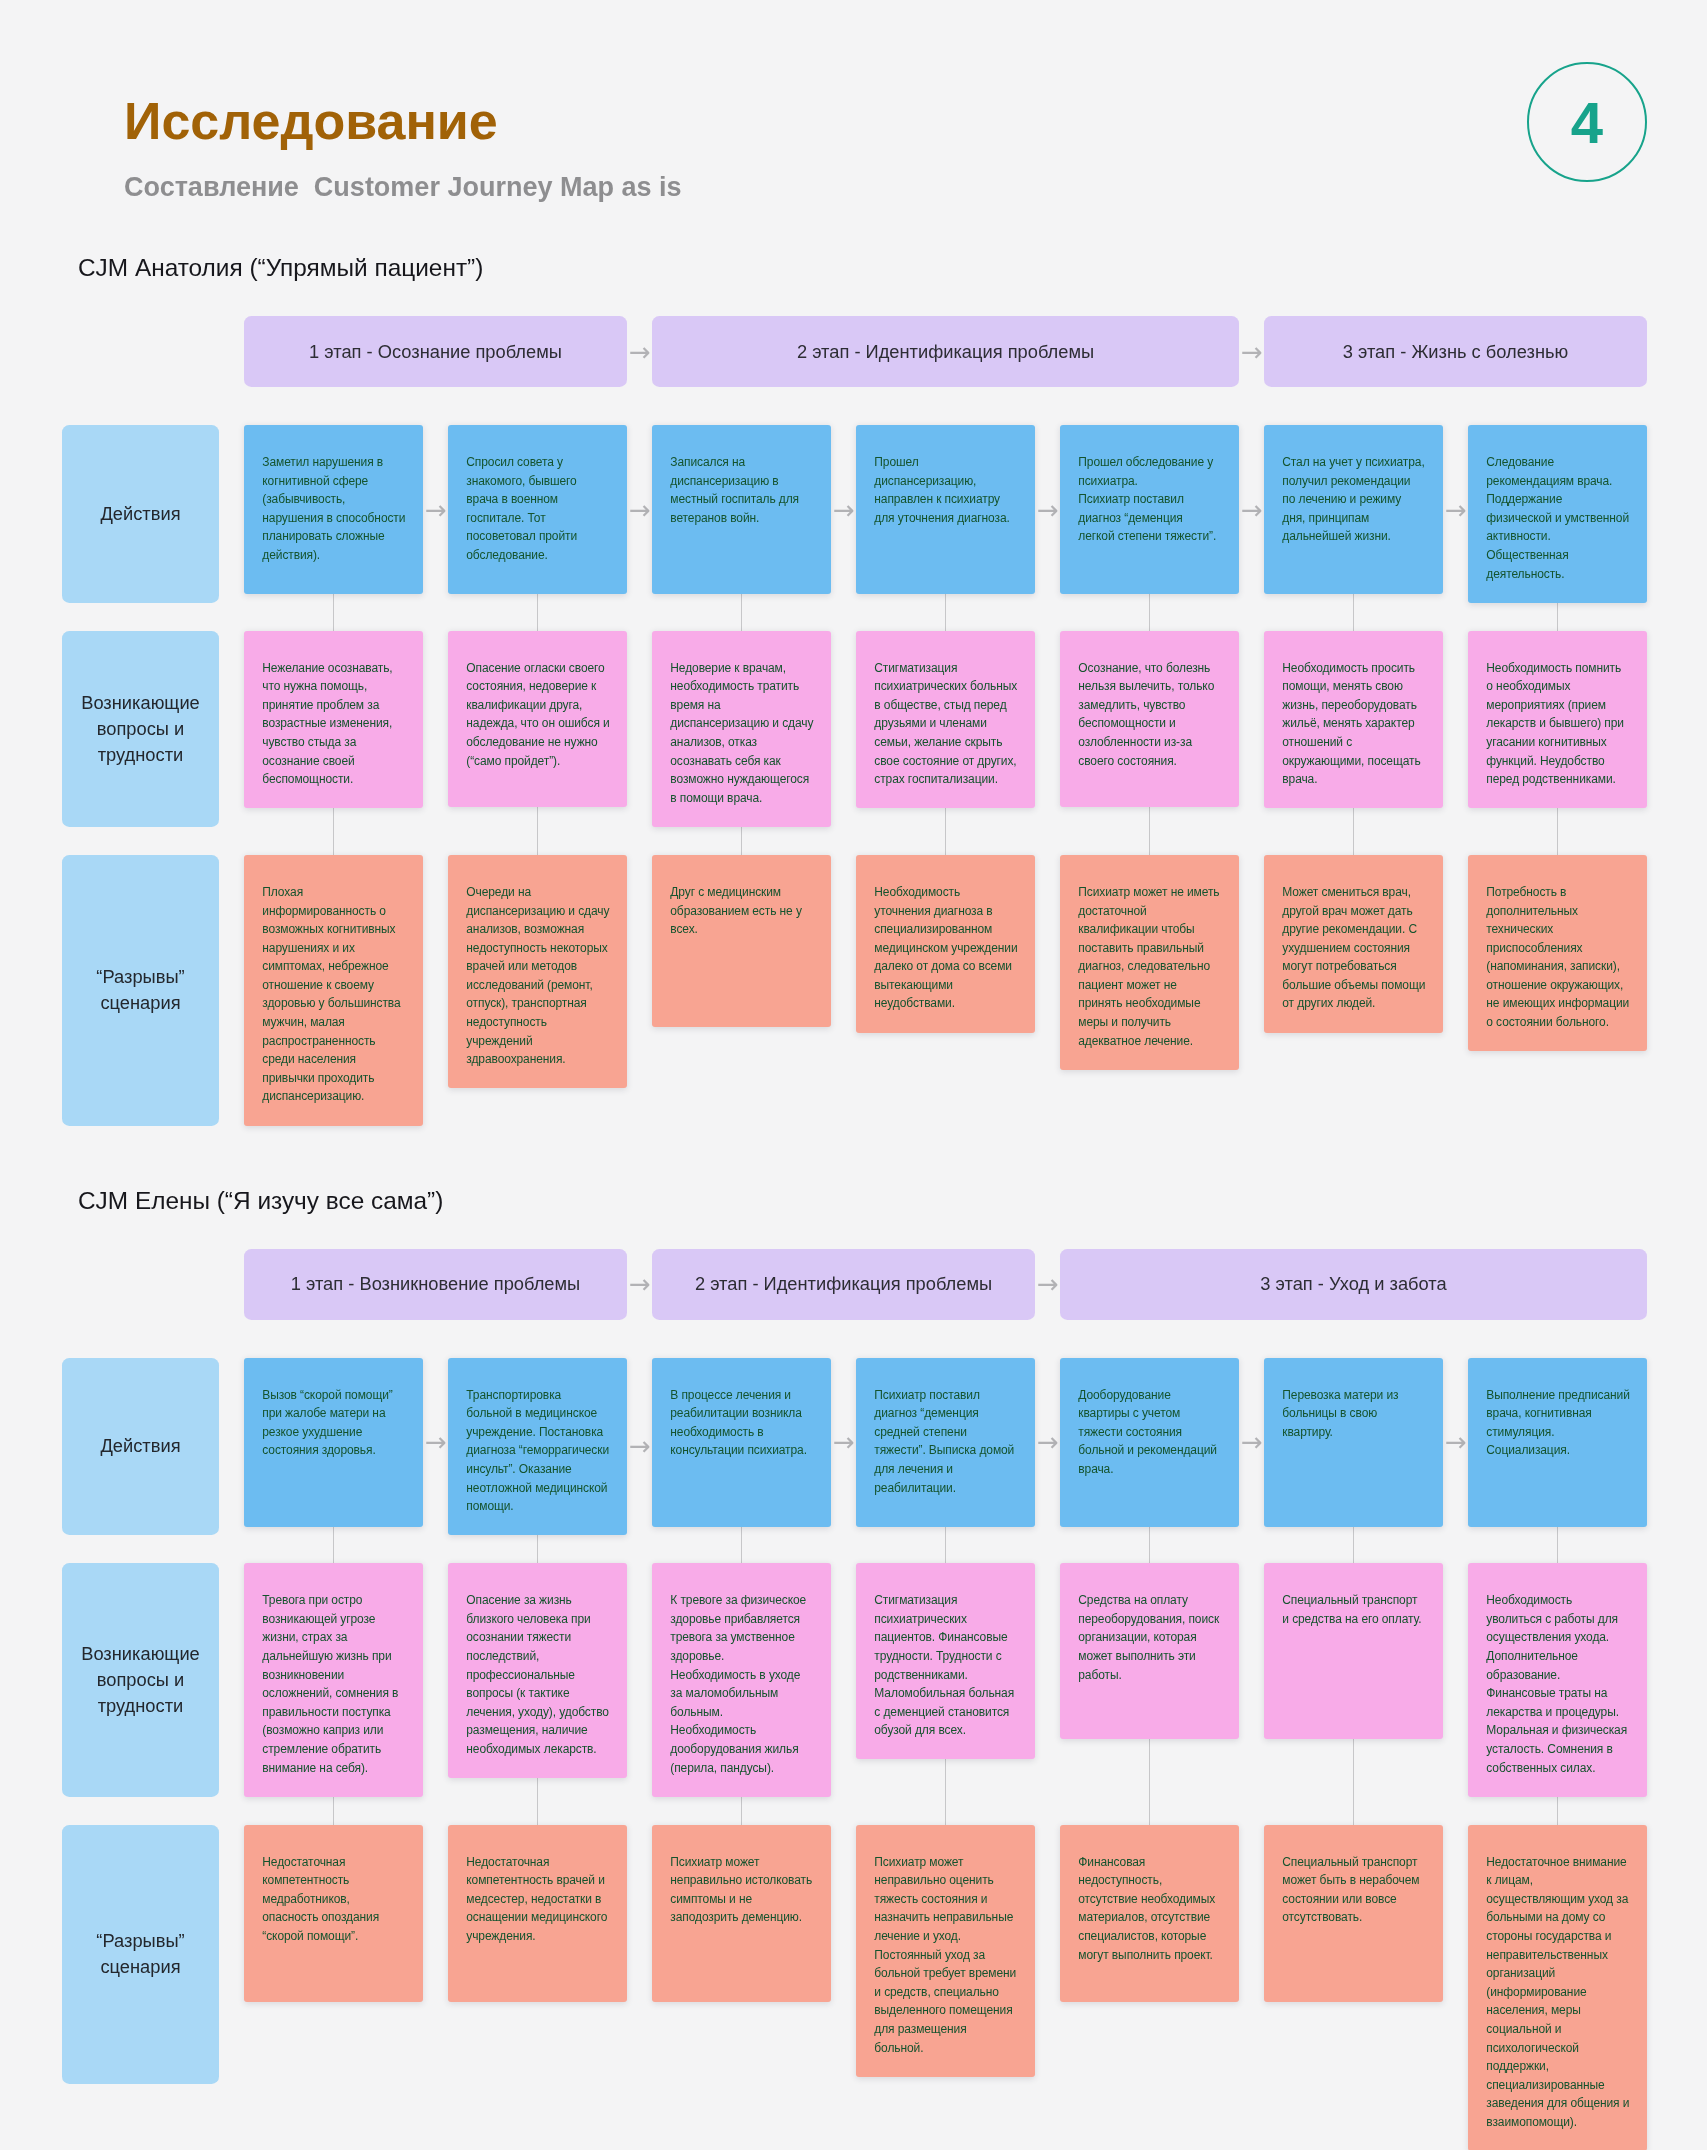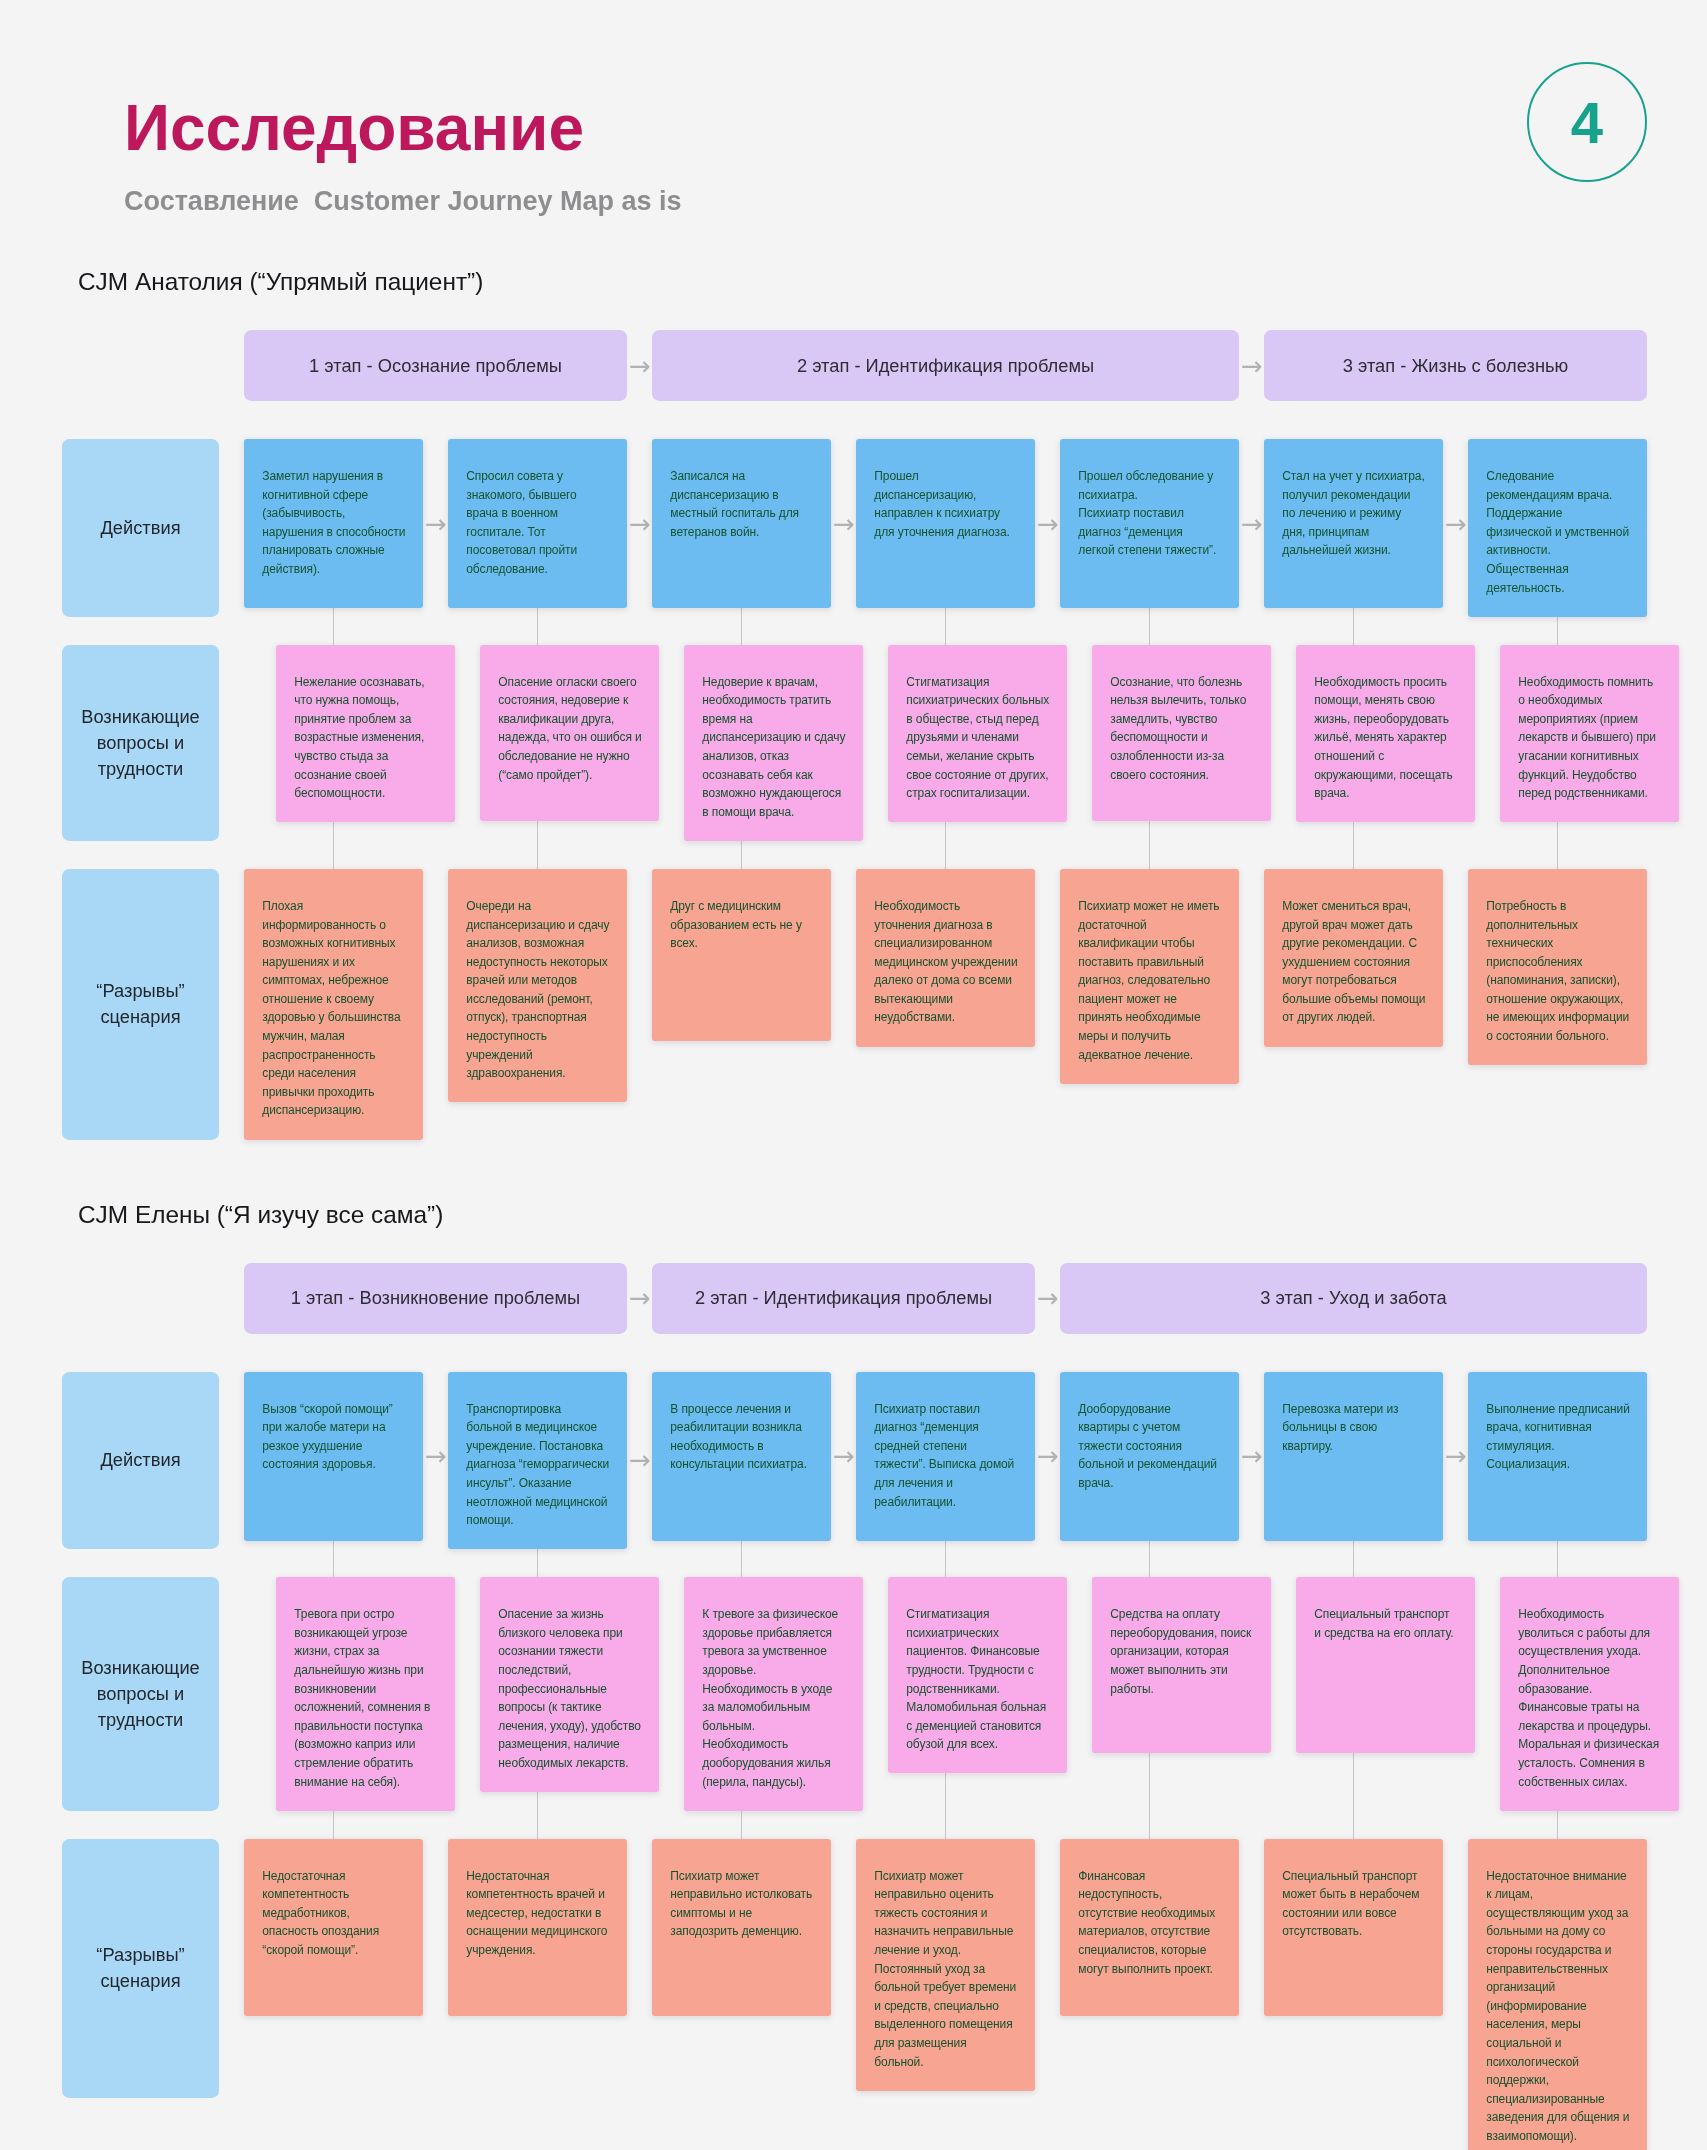--- a/index.html
+++ b/index.html
@@ -6,21 +6,21 @@
   body {
     width: 1708px; min-height: 2151px;
     background: #f4f4f5;
     font-family: "Liberation Sans", "DejaVu Sans", sans-serif;
     color: #26262c;
   }
   .page { position: relative; width: 1708px; min-height: 2151px; padding-bottom: 29px; box-sizing: border-box; }
 
   
   .header { position: relative; padding: 91px 0 0 124px; }
-  .title { margin: 0; font-size: 64px; font-weight: 700; color: #be185d; letter-spacing: 0; }
+  .title { margin: 0; font-size: 52px; font-weight: 700; color: #a16207; letter-spacing: 0; }
   .subtitle { margin: 21px 0 0 0; font-size: 27px; font-weight: 700; color: #8e8e90; white-space: pre; }
   .badge {
     position: absolute; top: 62px; right: 61px;
     width: 120px; height: 120px; border: 2.4px solid #17a38b; border-radius: 50%;
     display: flex; align-items: center; justify-content: center;
     font-size: 58px; font-weight: 700; color: #17a38b; box-sizing: border-box;
   }
 
   
   .map { padding-left: 62px; }
@@ -53,21 +53,21 @@
   .card {
     position: relative; width: 100%; box-sizing: border-box;
     border-radius: 3px; padding: 28px 17px 19.5px 18.3px;
     box-shadow: 0 1.8px 6.1px rgba(40,40,60,0.13);
   }
   .card p {
     margin: 0; font-size: 12px; line-height: 1.55; letter-spacing: -0.1px;
     color: #14532d; white-space: pre-line;
   }
   .card--blue   { background: #6cbcf1; }
-  .card--pink   { background: #f8abe8; margin-left: 32px; }
+  .card--pink   { background: #f8abe8; }
   .card--salmon { background: #f8a492; }
   .actions  .card { min-height: 169px; }
   .questions .card { min-height: 176px; }
   .gaps     .card { min-height: 172px; }
   .map--elena .gaps .card { min-height: 177px; }
 
   .connector { width: 1.8px; min-height: 28px; flex: 1 0 auto; background: #c7c7c9; align-self: center; }
 
   .arrow {
     position: absolute; right: -26px; top: 50%; transform: translateY(-50%);

